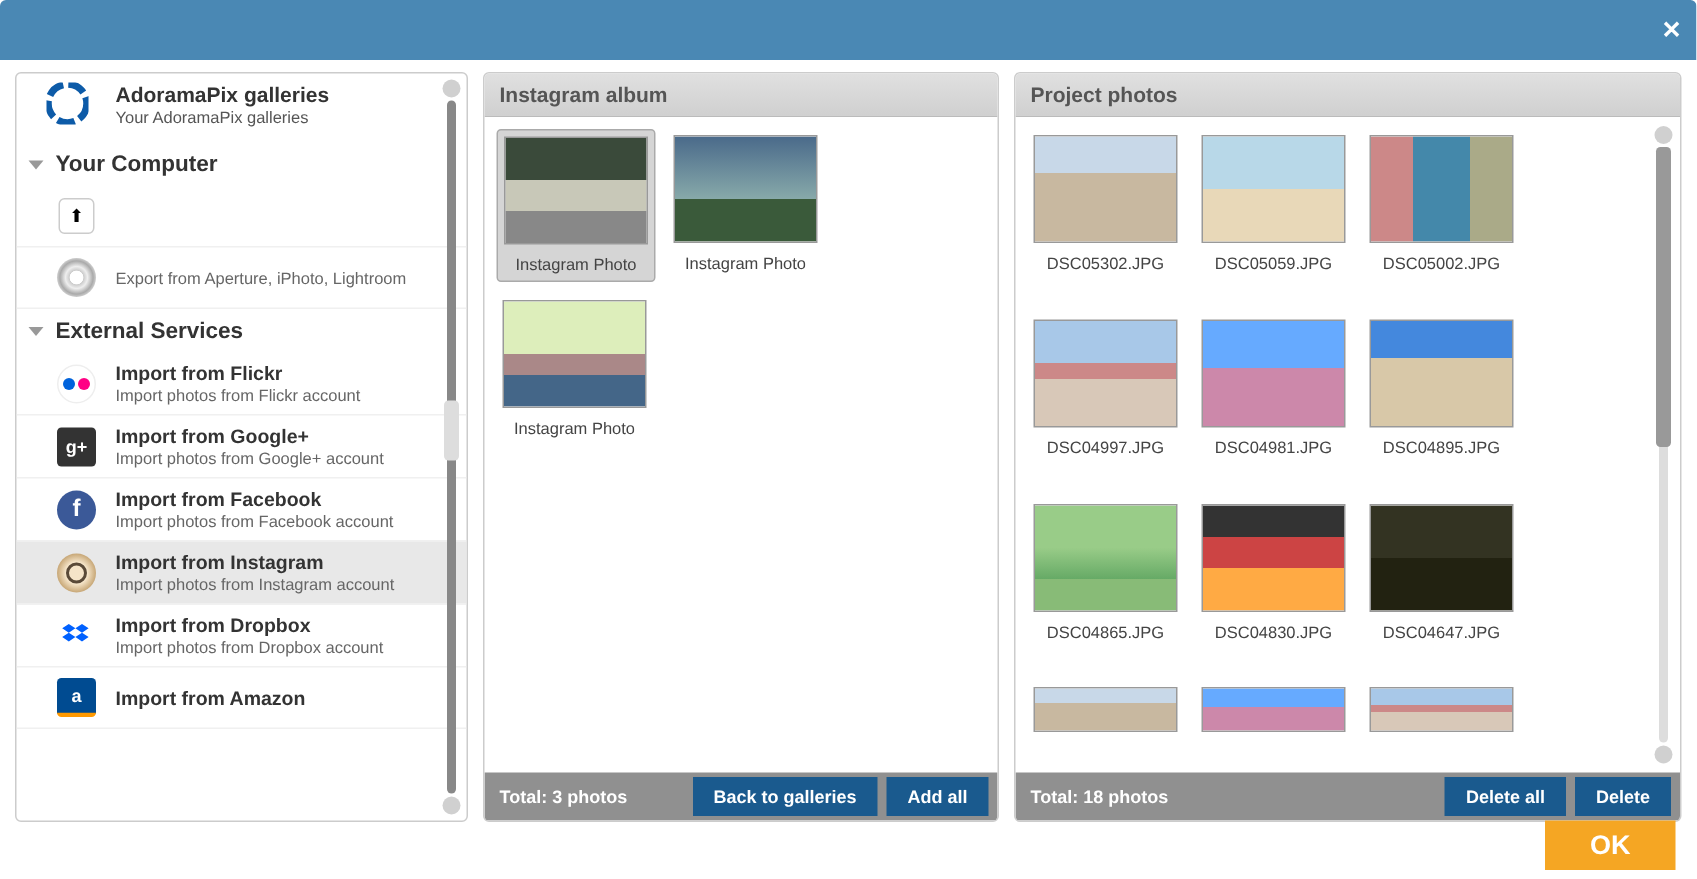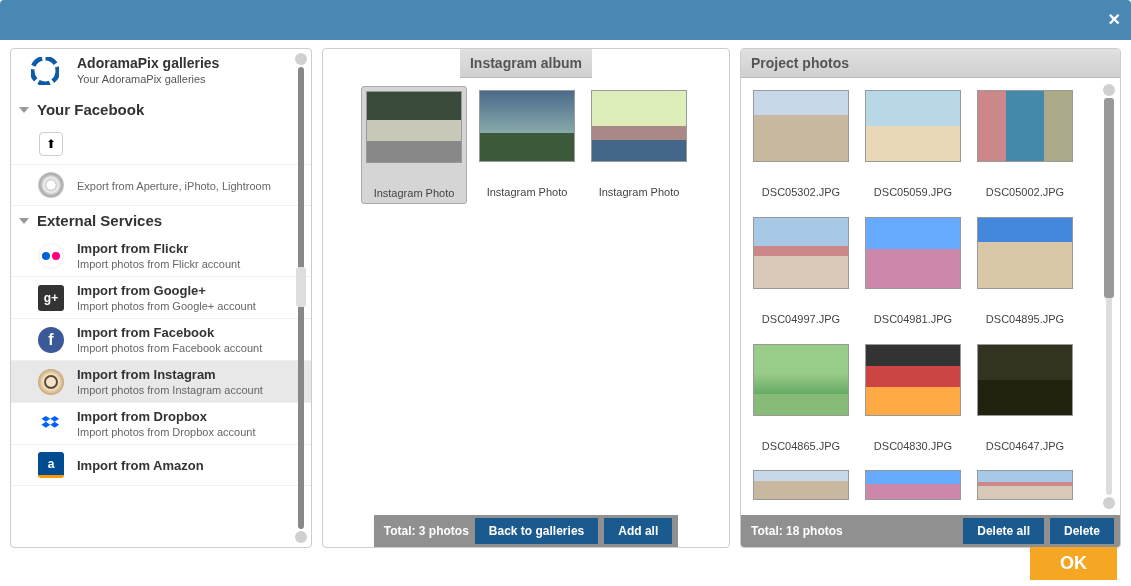--- a/index.html
+++ b/index.html
@@ -11,50 +11,50 @@
 .main-area { display: flex; gap: 10px; padding: 8px 10px 0 10px; height: 508px; }
 
 .panel { border: 1px solid #ccc; border-radius: 4px; background: #fff; display: flex; flex-direction: column; overflow: hidden; }
 
 .sidebar { width: 302px; position: relative; }
 .sidebar-scroll { position: absolute; right: 4px; top: 4px; bottom: 4px; width: 12px; display: flex; flex-direction: column; align-items: center; }
 .scroll-arrow { width: 12px; height: 12px; background: #d0d0d0; border-radius: 6px; font-size: 10px; line-height: 12px; text-align: center; color: #888; }
 .scroll-track { flex: 1; width: 6px; background: #888; margin: 2px 0; border-radius: 3px; position: relative; }
 .scroll-thumb-side { position: absolute; left: -2px; width: 10px; background: #ddd; border-radius: 3px; top: 200px; height: 40px; }
 
-.gallery-top { display: flex; align-items: flex-end; padding: 6px 10px 10px 20px; }
+.gallery-top { display: flex; align-items: flex-start; padding: 6px 10px 10px 20px; }
 .adoramapix-icon { width: 28px; height: 28px; margin-right: 18px; position: relative; }
 .adoramapix-icon svg { width: 28px; height: 28px; }
 .sidebar-title { font-weight: bold; font-size: 14px; color: #333; }
 .sidebar-sub { font-size: 11px; color: #555; margin-top: 2px; }
 
 .section-header { display: flex; align-items: center; padding: 6px 8px; font-weight: bold; font-size: 15px; color: #333; }
 .chevron { width: 0; height: 0; border-left: 5px solid transparent; border-right: 5px solid transparent; border-top: 6px solid #999; margin-right: 8px; }
 
 .source-item { display: flex; align-items: center; padding: 6px 8px 6px 26px; border-bottom: 1px solid #f0f0f0; cursor: pointer; }
 .source-item.selected { background: #e8e8e8; }
 .source-icon { width: 28px; height: 28px; margin-right: 12px; display: flex; align-items: center; justify-content: center; flex-shrink: 0; }
 .source-text .t { font-weight: bold; font-size: 13px; color: #333; }
 .source-text .d { font-size: 11px; color: #666; margin-top: 2px; }
 
-.middle { width: 408px; align-items: center; }
+.middle { width: 344px; }
 .right { flex: 1; }
 
 .panel-header { background: linear-gradient(#e0e0e0, #d0d0d0); padding: 6px 10px; font-weight: bold; font-size: 14px; color: #555; border-bottom: 1px solid #bbb; }
 .panel-body { flex: 1; overflow: hidden; padding: 4px; position: relative; }
 .panel-footer { background: #909090; display: flex; align-items: center; padding: 4px 6px; height: 32px; }
 .footer-total { color: #fff; font-weight: bold; font-size: 12px; margin-left: 4px; }
 .footer-spacer { flex: 1; }
 .footer-btn { background: #1a5a8e; color: #fff; font-weight: bold; font-size: 12px; padding: 6px 14px; margin-left: 6px; cursor: pointer; border: none; }
 
 .thumbs { display: flex; flex-wrap: wrap; gap: 8px; padding: 4px; }
 .thumb { display: flex; flex-direction: column; align-items: center; padding: 4px; border-radius: 3px; }
 .thumb.selected { background: #d5d5d5; border: 1px solid #aaa; }
 .thumb-img { width: 96px; height: 72px; background: #bbb; border: 1px solid #999; display: flex; align-items: center; justify-content: center; overflow: hidden; }
-.thumb-label { font-size: 11px; color: #444; margin-top: 24px; max-width: 100px; text-align: center; overflow: hidden; text-overflow: ellipsis; white-space: nowrap; }
+.thumb-label { font-size: 11px; color: #444; margin-top: 8px; max-width: 100px; text-align: center; overflow: hidden; text-overflow: ellipsis; white-space: nowrap; }
 
 .right-body { display: flex; }
 .right-thumbs { flex: 1; }
 .right-scroll { width: 14px; display: flex; flex-direction: column; align-items: center; padding: 2px 0; }
 .r-scroll-track { flex: 1; width: 6px; background: #ddd; border-radius: 3px; position: relative; margin: 2px 0; }
 .r-scroll-thumb { position: absolute; left: -2px; width: 10px; background: #999; border-radius: 3px; top: 0; height: 200px; }
 
 .bottom-bar { height: 30px; display: flex; justify-content: flex-end; align-items: center; padding: 0 14px; }
 .ok-btn { background: #f5a623; color: #fff; font-weight: bold; padding: 6px 30px; cursor: pointer; border: none; font-size: 18px; }
 
@@ -103,21 +103,21 @@
           </svg>
       </div>
       <div class="source-text">
         <div class="sidebar-title">AdoramaPix galleries</div>
         <div class="sidebar-sub">Your AdoramaPix galleries</div>
       </div>
     </div>
 
     <div class="section-header">
       <span class="chevron"></span>
-      <span>Your Facebook</span>
+      <span>Your Computer</span>
     </div>
     <div class="source-item">
       <div class="source-icon">
           <div class="ico-upload">⬆</div>
         </div>
     </div>
     <div class="source-item">
       <div class="source-icon">
           <div class="ico-cd"></div>
         </div>

